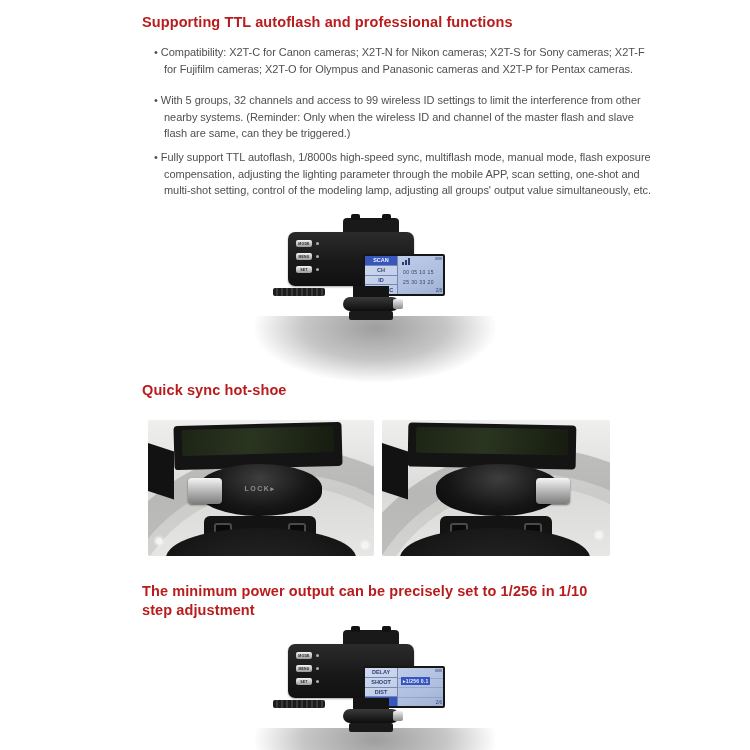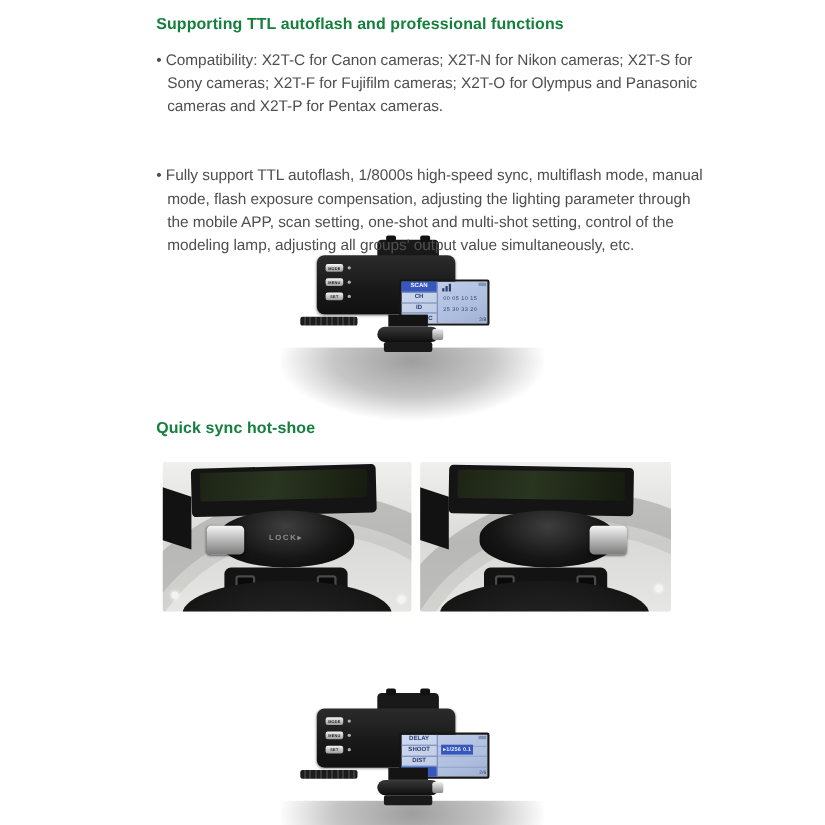--- a/index.html
+++ b/index.html
@@ -1,22 +1,22 @@
 <!DOCTYPE html>
 <html><head>
 <meta charset="utf-8">
 <style>
   html,body{margin:0;padding:0;background:#ffffff;}
   .page{position:relative;width:750px;height:750px;overflow:hidden;background:#ffffff;
         font-family:"Liberation Sans", sans-serif;}
 
   
-  .h2{position:absolute;left:142px;font-size:14.5px;font-weight:bold;color:#15803d;
+  .h2{position:absolute;left:142px;font-size:14.5px;font-weight:bold;color:#b91c1c;
       letter-spacing:.1px;line-height:1.28;}
-  .bullet{position:absolute;left:142px;width:488px;font-size:14px;color:#4f4f4f;
+  .bullet{position:absolute;left:154px;width:488px;font-size:11px;color:#4f4f4f;
       line-height:1.5;letter-spacing:-.05px;padding-left:10px;text-indent:-10px;z-index:5;}
   .bullet::before{content:"\2022\00a0";color:#4f4f4f;}
 
   
   .device{position:absolute;width:240px;height:170px;}
   .dev-top{position:absolute;left:88px;top:0;width:56px;height:15px;background:#191919;
       border-radius:4px 4px 0 0;}
   .dev-top .prong{position:absolute;top:-4px;width:9px;height:6px;background:#111;border-radius:2px;}
   .dev-body{position:absolute;left:33px;top:14px;width:126px;height:54px;border-radius:7px;
       background:linear-gradient(180deg,#2b2b2b 0%,#191919 55%,#101010 100%);
@@ -91,20 +91,21 @@
       box-shadow:0 0 3px 1px rgba(255,255,255,.8);}
 </style>
 </head>
 <body>
 
 <div class="page">
 
   <div class="h2" style="top:13px;">Supporting TTL autoflash and professional functions</div>
 
   <div class="bullet" style="top:44px;">Compatibility: X2T-C for Canon cameras; X2T-N for Nikon cameras; X2T-S for Sony cameras; X2T-F for Fujifilm cameras; X2T-O for Olympus and Panasonic cameras and X2T-P for Pentax cameras.</div>
+  <div class="bullet" style="top:92px;">With 5 groups, 32 channels and access to 99 wireless ID settings to limit the interference from other nearby systems. (Reminder: Only when the wireless ID and channel of the master flash and slave flash are same, can they be triggered.)</div>
   <div class="bullet" style="top:149px;">Fully support TTL autoflash, 1/8000s high-speed sync, multiflash mode, manual mode, flash exposure compensation, adjusting the lighting parameter through the mobile APP, scan setting, one-shot and multi-shot setting, control of the modeling lamp, adjusting all groups' output value simultaneously, etc.</div>
 
   <div class="device" style="left:255px;top:218px;">
     <div class="dev-blob"></div>
     <div class="dev-top">
       <i class="prong" style="left:8px;"></i>
       <i class="prong" style="right:8px;"></i>
     </div>
     <div class="dev-body">
       <div class="btn-col">
@@ -174,20 +175,21 @@
       <span class="hs-tab" style="right:-10px;"></span>
     </div>
     <div class="hs-shoe" style="left:58px;">
       <span class="slot" style="left:10px;"></span>
       <span class="slot" style="right:10px;"></span>
     </div>
     <div class="hs-bodybottom"></div>
     <span class="glint" style="right:8px;top:112px;"></span>
   </div>
 
+  <div class="h2" style="top:582px;width:452px;">The minimum power output can be precisely set to 1/256 in 1/10 step adjustment</div>
 
   <div class="device" style="left:255px;top:630px;">
     <div class="dev-blob"></div>
     <div class="dev-top">
       <i class="prong" style="left:8px;"></i>
       <i class="prong" style="right:8px;"></i>
     </div>
     <div class="dev-body">
       <div class="btn-col">
         <div class="dev-btn">MODE</div>

